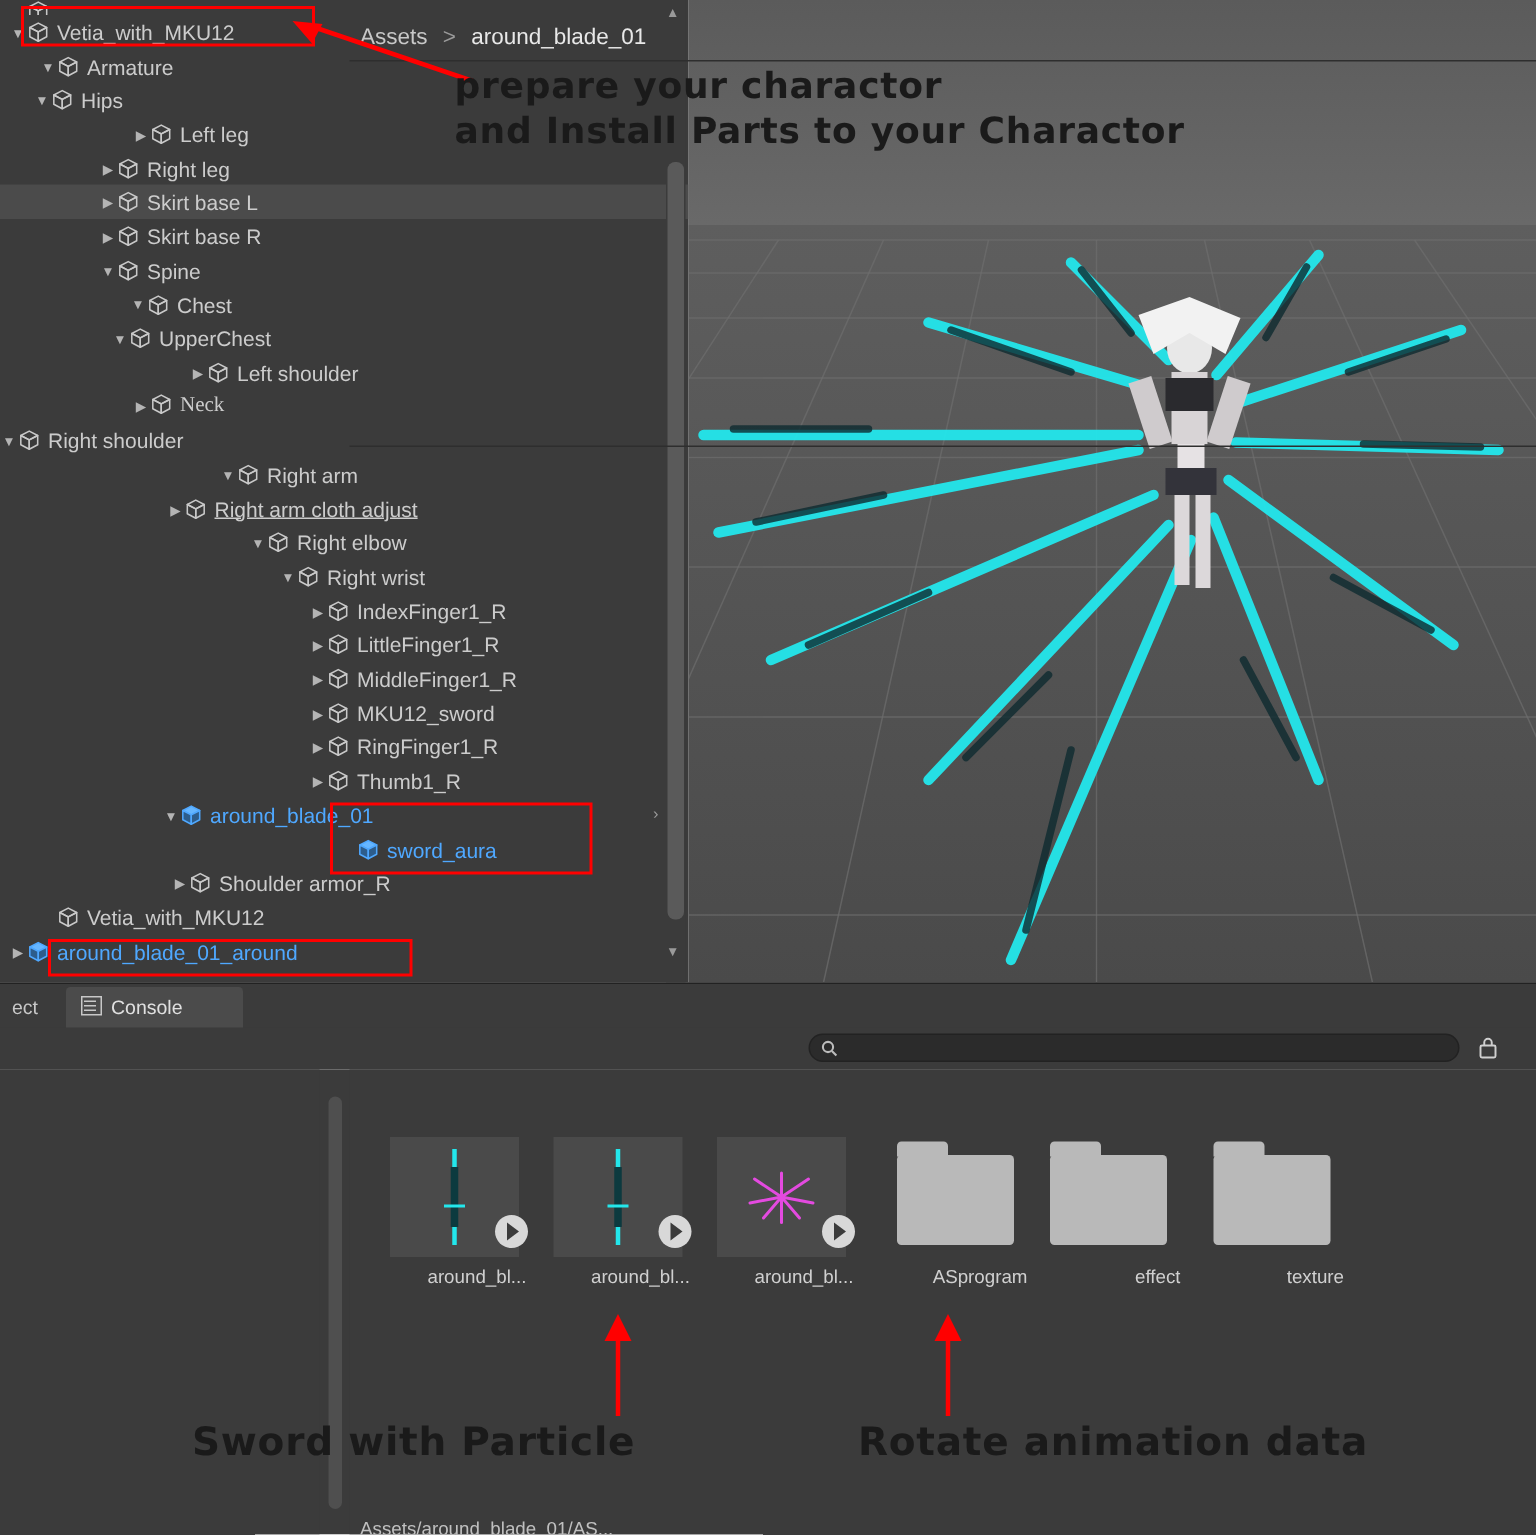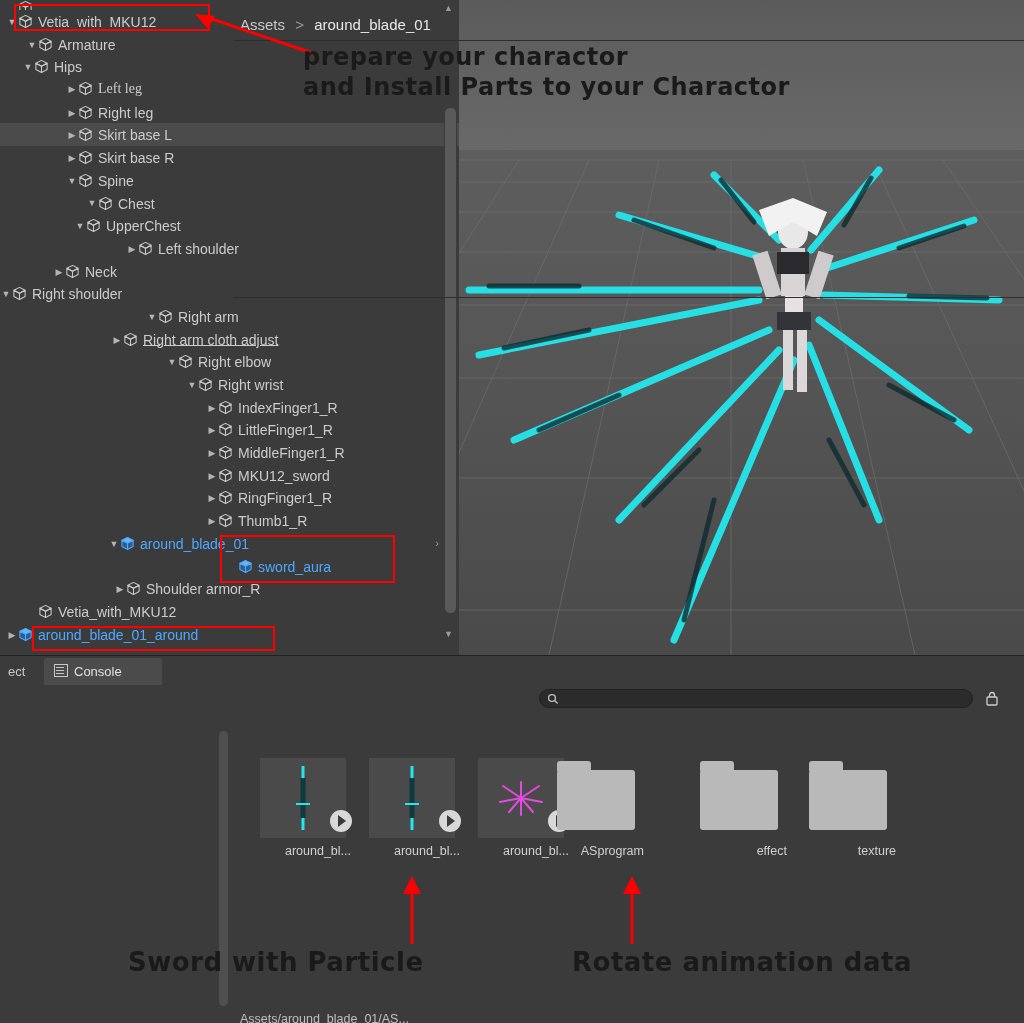--- a/index.html
+++ b/index.html
@@ -314,21 +314,21 @@
       <div class="hrow" style="padding-left: 26px;"><span class="tw">▼</span><svg class="cube" viewBox="0 0 16 16">
           <path d="M8 1.5 L14 4.6 L8 7.7 L2 4.6 Z" fill="none" stroke="#c9c9c9" stroke-width="1.1" stroke-linejoin="round"></path>
           <path d="M2 4.6 L2 11.2 L8 14.4 L8 7.7 Z" fill="none" stroke="#c9c9c9" stroke-width="1.1" stroke-linejoin="round"></path>
           <path d="M14 4.6 L14 11.2 L8 14.4 L8 7.7 Z" fill="none" stroke="#c9c9c9" stroke-width="1.1" stroke-linejoin="round"></path>
         </svg><span class="hlabel">Armature</span></div>
       <div class="hrow" style="padding-left: 22px;"><span class="tw">▼</span><svg class="cube" viewBox="0 0 16 16">
           <path d="M8 1.5 L14 4.6 L8 7.7 L2 4.6 Z" fill="none" stroke="#c9c9c9" stroke-width="1.1" stroke-linejoin="round"></path>
           <path d="M2 4.6 L2 11.2 L8 14.4 L8 7.7 Z" fill="none" stroke="#c9c9c9" stroke-width="1.1" stroke-linejoin="round"></path>
           <path d="M14 4.6 L14 11.2 L8 14.4 L8 7.7 Z" fill="none" stroke="#c9c9c9" stroke-width="1.1" stroke-linejoin="round"></path>
         </svg><span class="hlabel">Hips</span></div>
-      <div class="hrow" style="padding-left: 66px; font-family: Liberation Serif, serif;"><span class="tw">▶</span><svg class="cube" viewBox="0 0 16 16">
+      <div class="hrow" style="padding-left: 88px;"><span class="tw">▶</span><svg class="cube" viewBox="0 0 16 16">
           <path d="M8 1.5 L14 4.6 L8 7.7 L2 4.6 Z" fill="none" stroke="#c9c9c9" stroke-width="1.1" stroke-linejoin="round"></path>
           <path d="M2 4.6 L2 11.2 L8 14.4 L8 7.7 Z" fill="none" stroke="#c9c9c9" stroke-width="1.1" stroke-linejoin="round"></path>
           <path d="M14 4.6 L14 11.2 L8 14.4 L8 7.7 Z" fill="none" stroke="#c9c9c9" stroke-width="1.1" stroke-linejoin="round"></path>
         </svg><span class="hlabel">Left leg</span></div>
       <div class="hrow" style="padding-left: 66px;"><span class="tw">▶</span><svg class="cube" viewBox="0 0 16 16">
           <path d="M8 1.5 L14 4.6 L8 7.7 L2 4.6 Z" fill="none" stroke="#c9c9c9" stroke-width="1.1" stroke-linejoin="round"></path>
           <path d="M2 4.6 L2 11.2 L8 14.4 L8 7.7 Z" fill="none" stroke="#c9c9c9" stroke-width="1.1" stroke-linejoin="round"></path>
           <path d="M14 4.6 L14 11.2 L8 14.4 L8 7.7 Z" fill="none" stroke="#c9c9c9" stroke-width="1.1" stroke-linejoin="round"></path>
         </svg><span class="hlabel">Right leg</span></div>
       <div class="hrow sel-bg" style="padding-left: 66px;"><span class="tw">▶</span><svg class="cube" viewBox="0 0 16 16">
@@ -354,21 +354,21 @@
       <div class="hrow" style="padding-left: 74px;"><span class="tw">▼</span><svg class="cube" viewBox="0 0 16 16">
           <path d="M8 1.5 L14 4.6 L8 7.7 L2 4.6 Z" fill="none" stroke="#c9c9c9" stroke-width="1.1" stroke-linejoin="round"></path>
           <path d="M2 4.6 L2 11.2 L8 14.4 L8 7.7 Z" fill="none" stroke="#c9c9c9" stroke-width="1.1" stroke-linejoin="round"></path>
           <path d="M14 4.6 L14 11.2 L8 14.4 L8 7.7 Z" fill="none" stroke="#c9c9c9" stroke-width="1.1" stroke-linejoin="round"></path>
         </svg><span class="hlabel">UpperChest</span></div>
       <div class="hrow" style="padding-left: 126px;"><span class="tw">▶</span><svg class="cube" viewBox="0 0 16 16">
           <path d="M8 1.5 L14 4.6 L8 7.7 L2 4.6 Z" fill="none" stroke="#c9c9c9" stroke-width="1.1" stroke-linejoin="round"></path>
           <path d="M2 4.6 L2 11.2 L8 14.4 L8 7.7 Z" fill="none" stroke="#c9c9c9" stroke-width="1.1" stroke-linejoin="round"></path>
           <path d="M14 4.6 L14 11.2 L8 14.4 L8 7.7 Z" fill="none" stroke="#c9c9c9" stroke-width="1.1" stroke-linejoin="round"></path>
         </svg><span class="hlabel">Left shoulder</span></div>
-      <div class="hrow" style="padding-left: 53px;"><span class="tw">▶</span><svg class="cube" viewBox="0 0 16 16">
+      <div class="hrow" style="padding-left: 88px; font-family: Liberation Serif, serif;"><span class="tw">▶</span><svg class="cube" viewBox="0 0 16 16">
           <path d="M8 1.5 L14 4.6 L8 7.7 L2 4.6 Z" fill="none" stroke="#c9c9c9" stroke-width="1.1" stroke-linejoin="round"></path>
           <path d="M2 4.6 L2 11.2 L8 14.4 L8 7.7 Z" fill="none" stroke="#c9c9c9" stroke-width="1.1" stroke-linejoin="round"></path>
           <path d="M14 4.6 L14 11.2 L8 14.4 L8 7.7 Z" fill="none" stroke="#c9c9c9" stroke-width="1.1" stroke-linejoin="round"></path>
         </svg><span class="hlabel">Neck</span></div>
       <div class="hrow" style=""><span class="tw">▼</span><svg class="cube" viewBox="0 0 16 16">
           <path d="M8 1.5 L14 4.6 L8 7.7 L2 4.6 Z" fill="none" stroke="#c9c9c9" stroke-width="1.1" stroke-linejoin="round"></path>
           <path d="M2 4.6 L2 11.2 L8 14.4 L8 7.7 Z" fill="none" stroke="#c9c9c9" stroke-width="1.1" stroke-linejoin="round"></path>
           <path d="M14 4.6 L14 11.2 L8 14.4 L8 7.7 Z" fill="none" stroke="#c9c9c9" stroke-width="1.1" stroke-linejoin="round"></path>
         </svg><span class="hlabel">Right shoulder</span></div>
       <div class="hrow" style="padding-left: 146px;"><span class="tw">▼</span><svg class="cube" viewBox="0 0 16 16">
@@ -583,21 +583,21 @@
             <line x1="43" y1="40" x2="22" y2="44"></line>
             <line x1="43" y1="40" x2="64" y2="44"></line>
             <line x1="43" y1="40" x2="31" y2="54"></line>
             <line x1="43" y1="40" x2="55" y2="54"></line>
             <line x1="43" y1="40" x2="43" y2="24"></line>
             <line x1="43" y1="40" x2="43" y2="57"></line>
           </g>
         </svg><div class="play-badge"></div></div>
       <div class="asset-label">around_bl...</div>
     </div>
-    <div class="asset" style="left: 548px; top: 758px;">
+    <div class="asset" style="left: 589px; top: 758px;">
       <div class="asset-thumb">
         <div class="folder"></div>
       </div>
       <div class="asset-label">ASprogram</div>
     </div>
     <div class="asset" style="left: 691px; top: 758px;">
       <div class="asset-thumb">
         <div class="folder"></div>
       </div>
       <div class="asset-label">effect</div>

